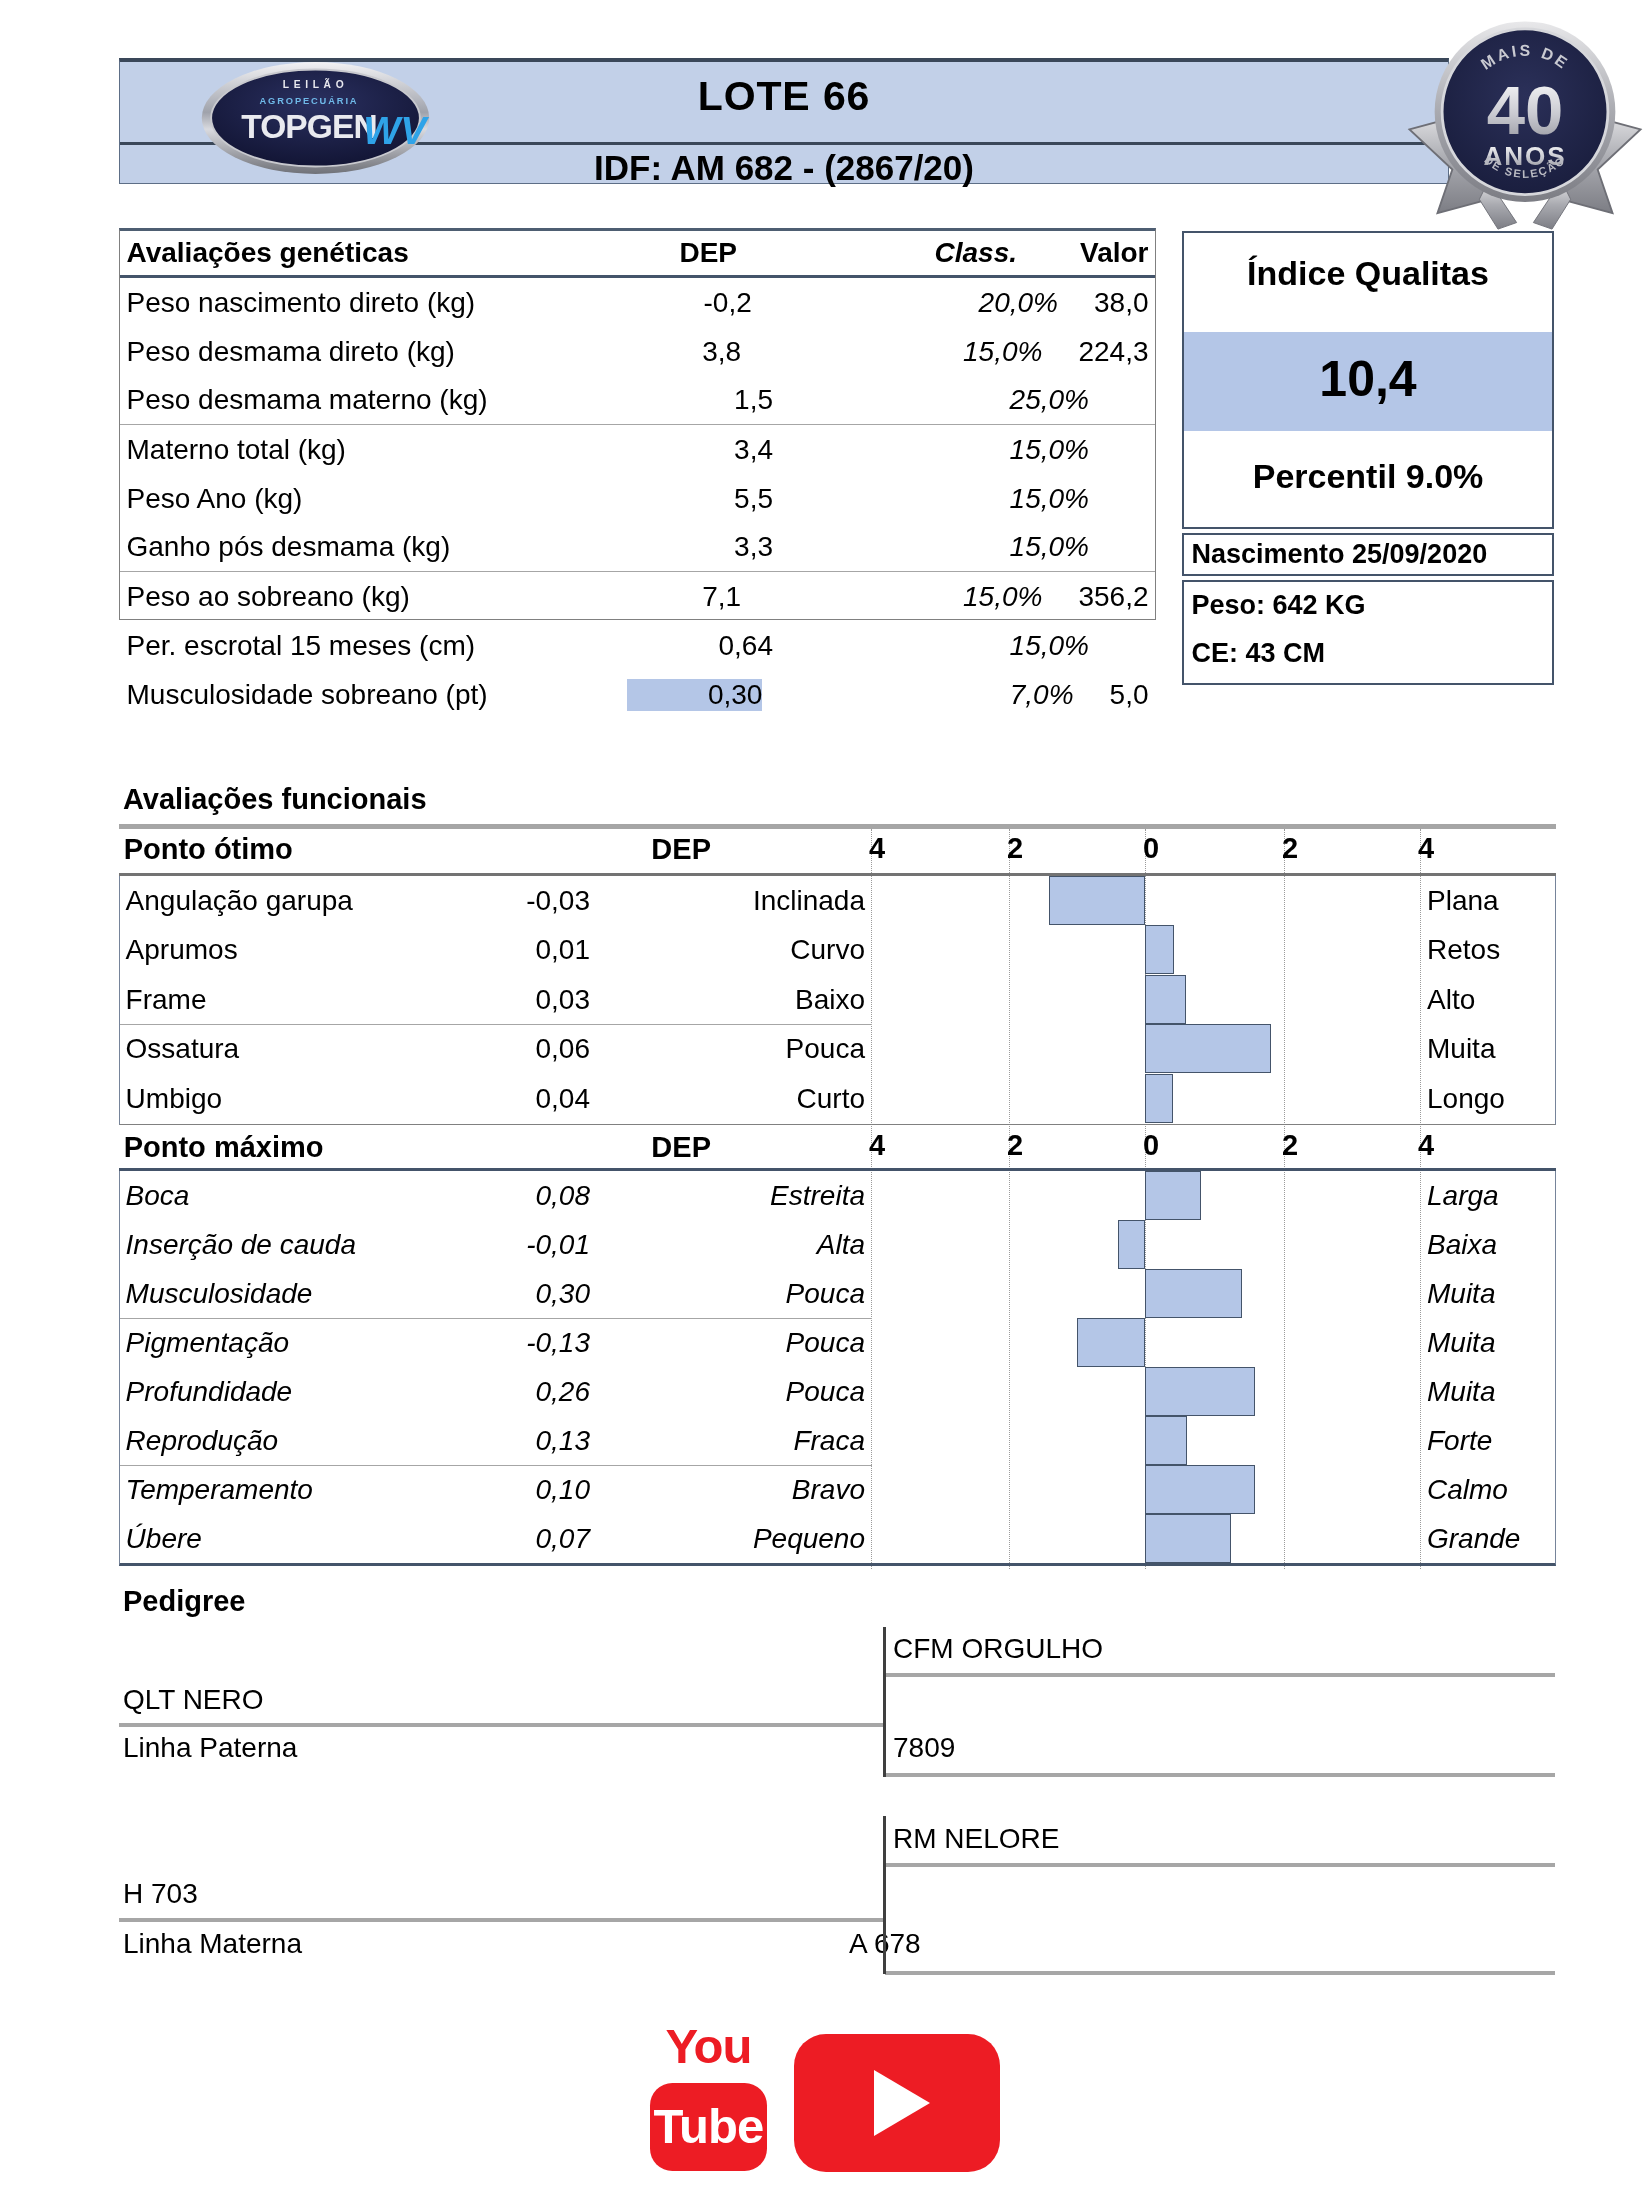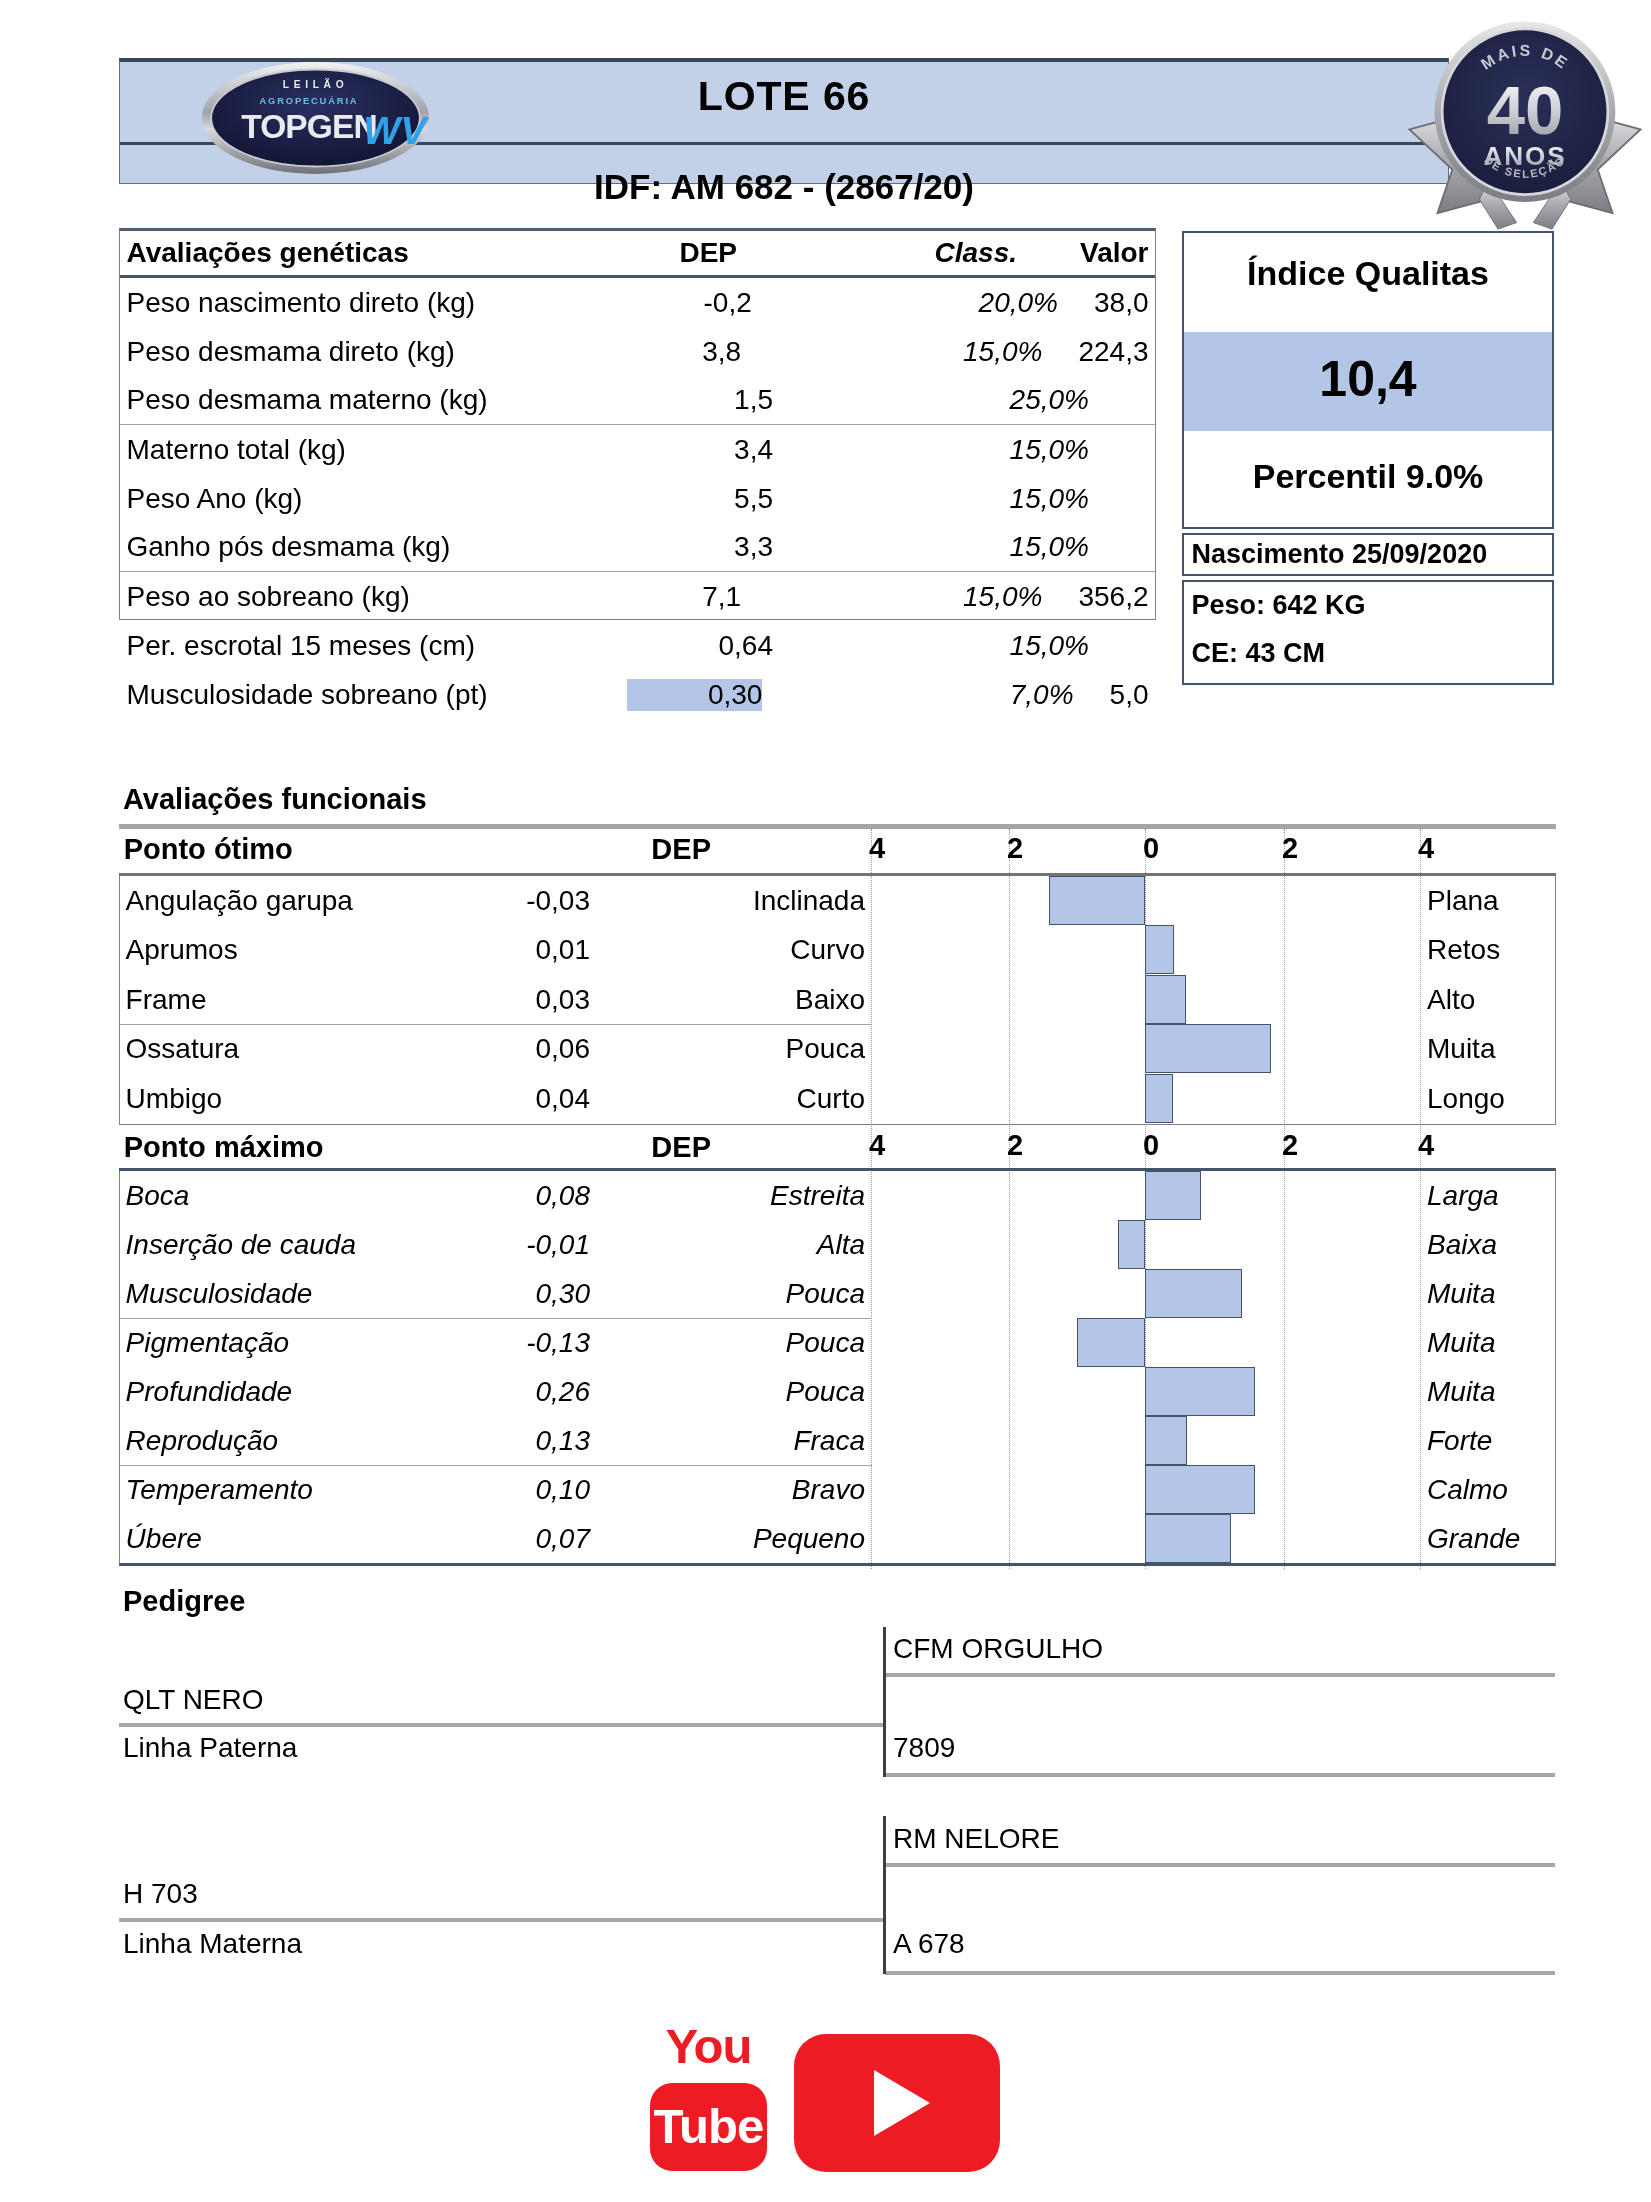--- a/index.html
+++ b/index.html
@@ -5,21 +5,21 @@
   html,body{margin:0;padding:0;background:#fff;}
   #canvas{position:relative;width:1652px;height:2203px;background:#fff;overflow:hidden;
           font-family:"Liberation Sans", sans-serif;color:#000;}
   .abs{position:absolute;}
 
   
   #header-band{left:119px;top:58px;width:1330px;height:126px;background:#c2d0e8;
     border:1.9px solid #5d6e86;border-top:4.7px solid #3a4759;box-sizing:border-box;}
   #lot-title{left:0;top:11.2px;width:100%;text-align:center;font-size:41px;font-weight:bold;letter-spacing:0.9px;}
   #header-divider{left:0;top:80px;width:100%;height:2.8px;background:#3a4759;}
-  #idf-line{left:0;top:86px;width:100%;text-align:center;font-size:35px;font-weight:bold;margin-top:19px;}
+  #idf-line{left:0;top:86px;width:100%;text-align:center;font-size:35px;font-weight:bold;}
 
   
   #gen-table{left:119px;top:228px;width:1037px;height:392px;box-sizing:border-box;
     border:1.9px solid #808080;border-top:3.7px solid #4e5e72;}
   .gen-head{display:flex;height:44px;align-items:center;border-bottom:3.7px solid #44546a;font-weight:bold;font-size:28px;}
   .gen-row{display:flex;height:49px;align-items:center;font-size:28px;box-sizing:border-box;gap:36px;}
   .gen-row.sep{border-bottom:0.9px solid #a6a6a6;}
   .c-name{width:479px;padding-left:6.5px;box-sizing:border-box;white-space:nowrap;}
   .c-dep{width:138px;text-align:right;}
   .c-cls{width:280px;text-align:right;font-style:italic;}
@@ -358,21 +358,21 @@
   <div class="abs ped-text" style="left:123px;top:1732px;">Linha Paterna</div>
   <div class="abs ped-text" style="left:893px;top:1732px;">7809</div>
   <div class="abs ped-line" style="left:885px;top:1773px;width:670px;"></div>
   <div class="abs ped-vline" style="left:883px;top:1627px;height:150px;"></div>
 
   <div class="abs ped-text" style="left:893px;top:1823px;">RM NELORE</div>
   <div class="abs ped-line" style="left:885px;top:1863px;width:670px;"></div>
   <div class="abs ped-text" style="left:123px;top:1878px;">H 703</div>
   <div class="abs ped-line" style="left:119px;top:1918px;width:765px;"></div>
   <div class="abs ped-text" style="left:123px;top:1928px;">Linha Materna</div>
-  <div class="abs ped-text" style="left:893px;top:1928px;">A 678</div>
+  <div class="abs ped-text" style="left:849px;top:1928px;">A 678</div>
   <div class="abs ped-line" style="left:885px;top:1971px;width:670px;"></div>
   <div class="abs ped-vline" style="left:883px;top:1816px;height:158px;"></div>
 
   <div id="yt-wordmark" class="abs">
     <div id="yt-you">You</div>
     <div id="yt-tube-box">Tube</div>
   </div>
   <div id="yt-play" class="abs">
     <div id="yt-triangle"></div>
   </div>

